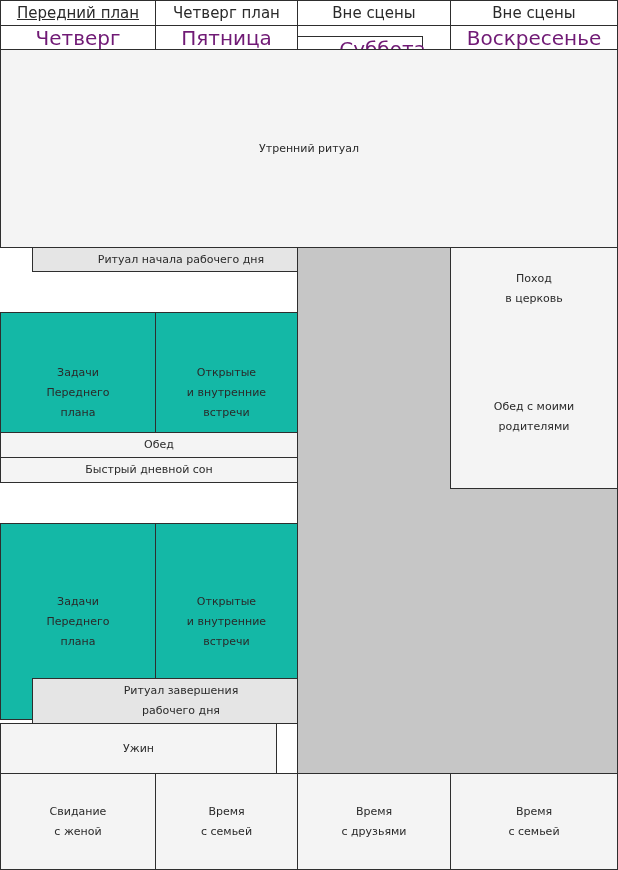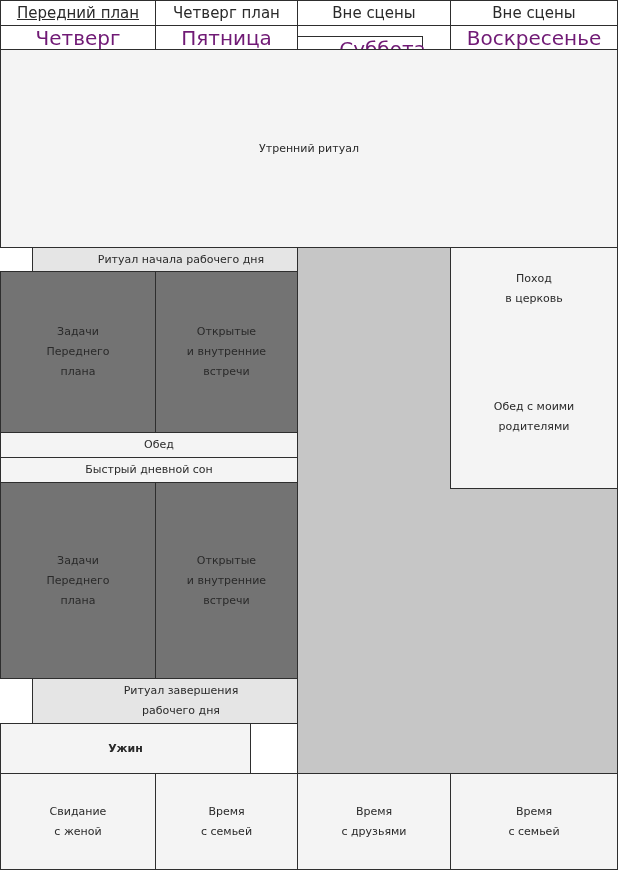--- a/index.html
+++ b/index.html
@@ -5,21 +5,21 @@
   html, body { margin:0; padding:0; background:#fff; }
   body { width:618px; height:870px; position:relative; overflow:hidden;
          font-family:"DejaVu Sans", sans-serif; color:#2a2a2a; }
   .cell { position:absolute; box-sizing:border-box; border:1.5px solid #2e2e2e;
           display:flex; align-items:center; justify-content:center; text-align:center;
           font-size:11px; line-height:20px; white-space:pre-line; }
   .hdr { font-size:15px; background:#fff; }
   .day { font-weight:normal; font-size:20px; color:#701a75; background:#fff; }
   .light { background:#f4f4f4; }
   .ritual { background:#e5e5e5;margin-left:32px; }
-  .white { background:#737373; }
+  .white { background:#14b8a6;margin-top:41px; }
   .gray { background:#c6c6c6; }
 </style>
 </head>
 <body>
 
 <div class="cell hdr" style="left:0;top:0;width:156px;height:26px;text-decoration:underline;">Передний план</div>
 <div class="cell hdr" style="left:155px;top:0;width:143px;height:26px;">Четверг план</div>
 <div class="cell hdr" style="left:297px;top:0;width:154px;height:26px;">Вне сцены</div>
 <div class="cell hdr" style="left:450px;top:0;width:168px;height:26px;">Вне сцены</div>
 
@@ -40,21 +40,21 @@
 <div class="cell light" style="left:0;top:432px;width:318px;height:26px;">Обед</div>
 <div class="cell light" style="left:0;top:457px;width:298px;height:26px;">Быстрый дневной сон</div>
 <div class="cell white" style="left:0;top:482px;width:156px;height:197px;">Задачи
 Переднего
 плана</div>
 <div class="cell white" style="left:155px;top:482px;width:143px;height:197px;">Открытые
 и внутренние
 встречи</div>
 <div class="cell ritual" style="left:0;top:678px;width:298px;height:46px;">Ритуал завершения
 рабочего дня</div>
-<div class="cell light" style="left:0;top:723px;width:251px;height:51px;font-weight:bold;">Ужин</div>
+<div class="cell light" style="left:0;top:723px;width:277px;height:51px;">Ужин</div>
 
 <div class="cell gray" style="left:297px;top:247px;width:321px;height:527px;"></div>
 
 <div class="cell light" style="left:450px;top:247px;width:168px;height:242px;flex-direction:column;justify-content:flex-start;">
   <div style="margin-top:21px;white-space:pre-line;">Поход
 в церковь</div>
   <div style="margin-top:88px;white-space:pre-line;">Обед с моими
 родителями</div>
 </div>
 

